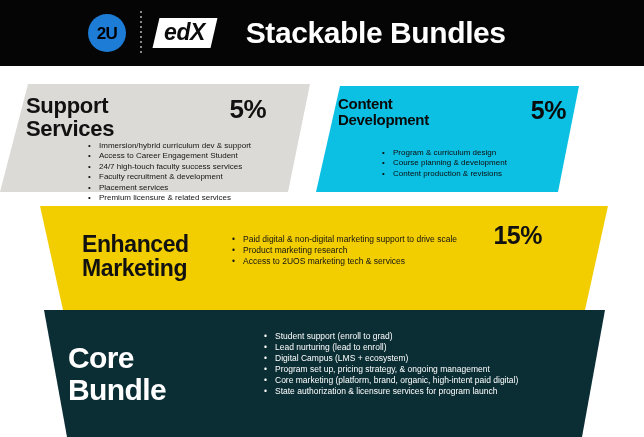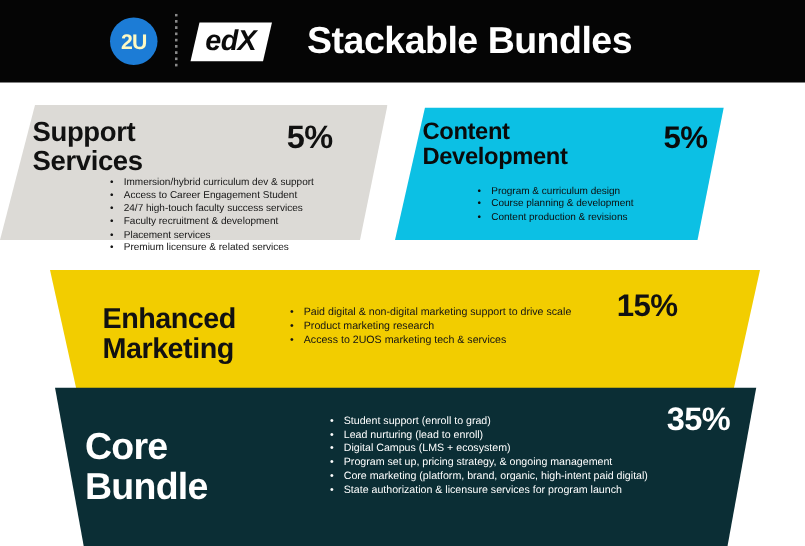--- a/index.html
+++ b/index.html
@@ -32,21 +32,21 @@
     height: 38px;
     border-radius: 50%;
     background: #1C7CD6;
     margin-left: 88px;
     display: flex;
     align-items: center;
     justify-content: center;
     flex: none;
   }
   .logo-2u-text {
-    color: #fef9c3;
+    color: #000000;
     font-size: 17px;
     font-weight: bold;
     letter-spacing: -0.6px;
     line-height: 1;
     font-family: "Liberation Sans", sans-serif;
   }
   .logo-divider {
     width: 2px;
     height: 44px;
     margin-left: 14px;
@@ -150,37 +150,37 @@
     left: 88px; top: 57px;
     color: #141414;
     font-size: 8px;
   }
 
   
   #band-content { left: 316px; top: 86px; width: 328px; height: 106px; }
   #band-content .band-heading {
     left: 22px; top: 10px;
     color: #0a0a0a;
-    font-size: 19px;
+    font-size: 15px;
     letter-spacing: -0.3px;
   }
   #band-content .band-pct {
     right: 78px; top: 12px;
     color: #0a0a0a;
     font-size: 25px;
     letter-spacing: -0.5px;
   }
   #band-content ul.band-list {
     left: 66px; top: 62px;
     color: #0c0c0c;
     font-size: 8px;
   }
 
   
-  #band-marketing { left: 20px; top: 216px; width: 608px; height: 104px; }
+  #band-marketing { left: 20px; top: 206px; width: 608px; height: 104px; }
   #band-marketing .band-heading {
     left: 62px; top: 26px;
     color: #111111;
     font-size: 23px;
     letter-spacing: -0.4px;
   }
   #band-marketing .band-pct {
     right: 86px; top: 17px;
     color: #111111;
     font-size: 25px;
@@ -278,21 +278,20 @@
   </div>
 </div>
 
 <div class="band" id="band-core">
   <svg width="608" height="127" viewBox="0 0 608 127">
     <polygon points="24,0 585,0 562,127 47,127" fill="#0B2E35"></polygon>
   </svg>
   <div class="band-inner">
     <div class="band-heading">Core
 Bundle</div>
-    <div class="band-pct">35%</div>
     <ul class="band-list">
       <li>Student support (enroll to grad)</li>
       <li>Lead nurturing (lead to enroll)</li>
       <li>Digital Campus (LMS + ecosystem)</li>
       <li>Program set up, pricing strategy, &amp; ongoing management</li>
       <li style="max-width:262px;">Core marketing (platform, brand, organic, high-intent paid digital)</li>
       <li>State authorization &amp; licensure services for program launch</li>
     </ul>
   </div>
 </div>

